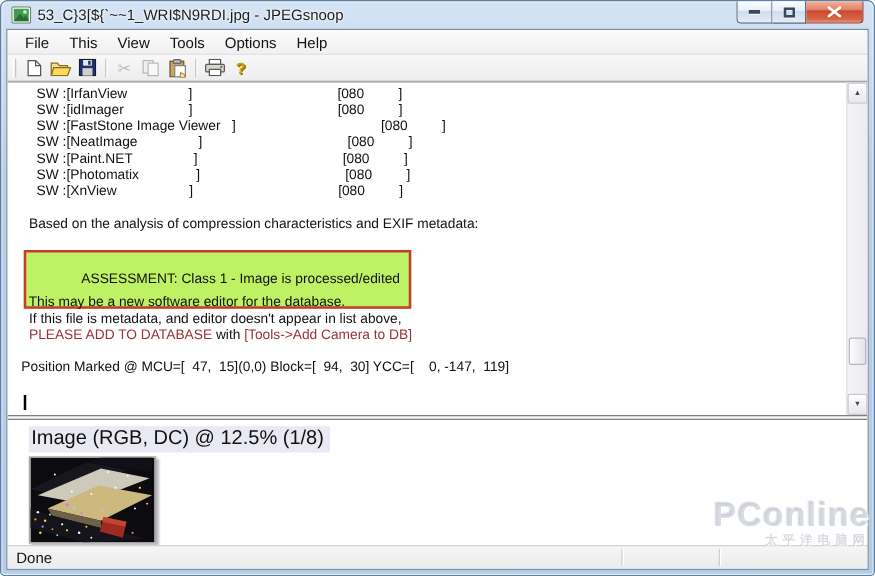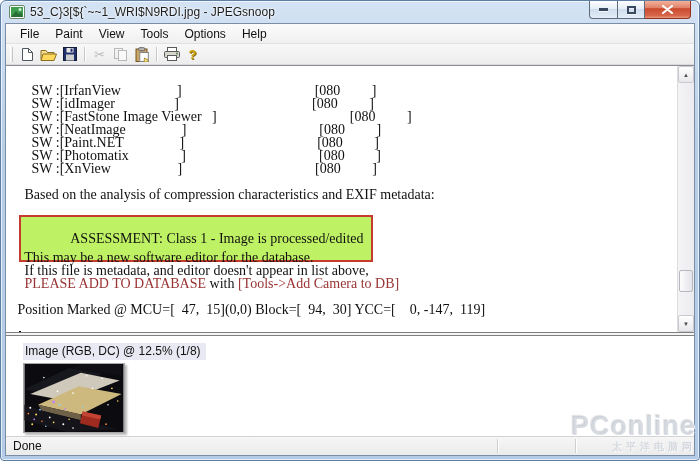--- a/index.html
+++ b/index.html
@@ -49,22 +49,22 @@
   .tbtn { width:19px; height:18px; display:flex; align-items:center; justify-content:center; margin:0 1px; }
   .tbtn.disabled { filter:grayscale(1); opacity:.55; }
   .tb-sep { width:1px; height:15px; background:#c8c8c8; margin:0 4px; box-shadow:1px 0 0 #fff; }
   .q-glyph { font-size:13px; font-weight:bold; color:#c9a007; text-shadow:1px 1px 0 #8a6d00; }
   .cut-glyph { font-size:13px; color:#8f8f8f; }
 
   
   .main-pane { height:268px; flex:none; position:relative; background:#fff;
     border-top:1px solid #8a8f98; border-bottom:1px solid #808080; }
   .log { position:absolute; left:0; top:0; right:17px; bottom:0; overflow:hidden;
-    padding:18px 0 0 8px;
-    font-family:Liberation Serif, serif; font-size:14px; line-height:13px; color:#101010; }
+    padding:3px 0 0 8px;
+    font-family:Liberation Sans, sans-serif; font-size:11px; line-height:13px; color:#101010; }
   .ln { white-space:pre; height:13px; }
   .ln.blank { height:13px; }
   .maroon { color:#993333; }
   .assess-wrap { height:24px; padding-top:1px; }
   .assess-box { display:inline-block; border:2px solid #c53b2e; padding:2px 7px 2px 8px;
     margin-left:5px; white-space:pre; background:#bef264; }
   .caret { width:1.5px; height:12px; background:#000; margin:2px 0 0 5px; }
 
   
   .scrollbar { position:absolute; top:0; right:0; bottom:0; width:17px;
@@ -73,35 +73,35 @@
     justify-content:center; font-size:6px; color:#4a4a4a;
     background:linear-gradient(#fefefe,#e8e8ec); border:1px solid #c9c9cf; border-radius:2px; }
   .sb-up { top:0; }
   .sb-down { bottom:0; }
   .sb-thumb { position:absolute; left:1px; right:1px; top:204px; height:22px;
     background:linear-gradient(90deg,#fdfdfd,#e3e3e9); border:1px solid #b7b7bf; border-radius:2px; }
 
   
   .image-pane { flex:1; background:#fff; border-top:1px solid #808080; margin-top:2px;
     padding:5px 0 0 17px; position:relative; min-height:0; }
-  .img-label { display:inline-block; font-size:12px; color:#111;
+  .img-label { display:inline-block; font-size:16px; color:#111;
     background:#e9e9f3; padding:1px 5px 2px 2px; margin-bottom:3px;text-align:center; }
   .thumb { display:block; border:1px solid #a8a8a8;
     box-shadow:2px 2px 2px rgba(0,0,0,.28); }
 
   
   .statusbar { height:19px; flex:none; background:linear-gradient(#f6f6f6,#ebebeb);
     border-top:1px solid #d2d2d2; display:flex; align-items:center;
     font-size:12px; color:#111; padding-left:7px; position:relative; }
   .sb-sep1, .sb-sep2 { position:absolute; top:2px; bottom:2px; width:1px;
     background:#cfcfcf; box-shadow:1px 0 0 #fff; }
   .sb-sep1 { right:196px; } .sb-sep2 { right:118px; }
 
   
-  .watermark { position:absolute; right:3px; bottom:8px; text-align:right;
+  .watermark { position:absolute; right:3px; bottom:22px; text-align:right;
     pointer-events:none; z-index:20; line-height:1; }
   .wm-en { font-size:27px; font-weight:bold; letter-spacing:1px;
     color:rgba(190,196,206,.60); text-shadow:1px 1px 1px rgba(255,255,255,.9), -1px -1px 1px rgba(160,165,175,.35); }
   .wm-cn { font-size:10px; font-weight:bold; letter-spacing:4px; margin-top:2px;
     color:rgba(190,196,206,.60); text-shadow:1px 1px 1px rgba(255,255,255,.9); }
 </style>
 </head>
 <body>
 
 <div class="window">
@@ -126,21 +126,21 @@
           <path d="M1 1 L10 8 M10 1 L1 8" stroke="#fff" stroke-width="2.2" stroke-linecap="round"></path>
         </svg>
       </div>
     </div>
   </div>
 
   <div class="content">
 
     <div class="menubar">
       <span class="menu-item">File</span>
-      <span class="menu-item">Paint</span>
+      <span class="menu-item">This</span>
       <span class="menu-item">View</span>
       <span class="menu-item">Tools</span>
       <span class="menu-item">Options</span>
       <span class="menu-item">Help</span>
     </div>
 
     <div class="toolbar">
       <div class="tb-grip"></div>
       <div class="tbtn">
         <svg width="13" height="15" viewBox="0 0 13 15">

